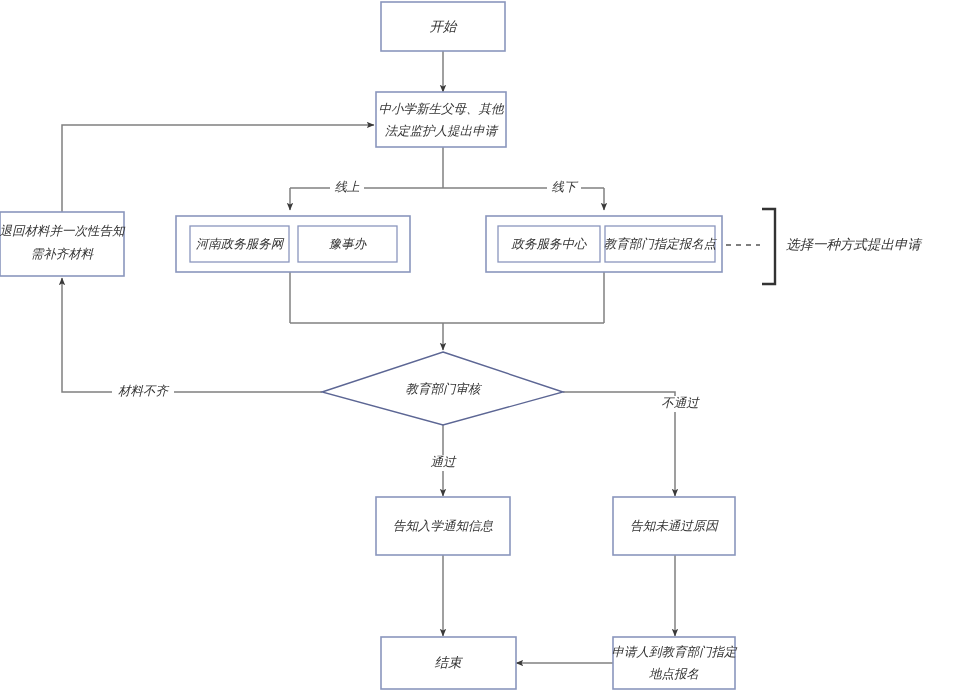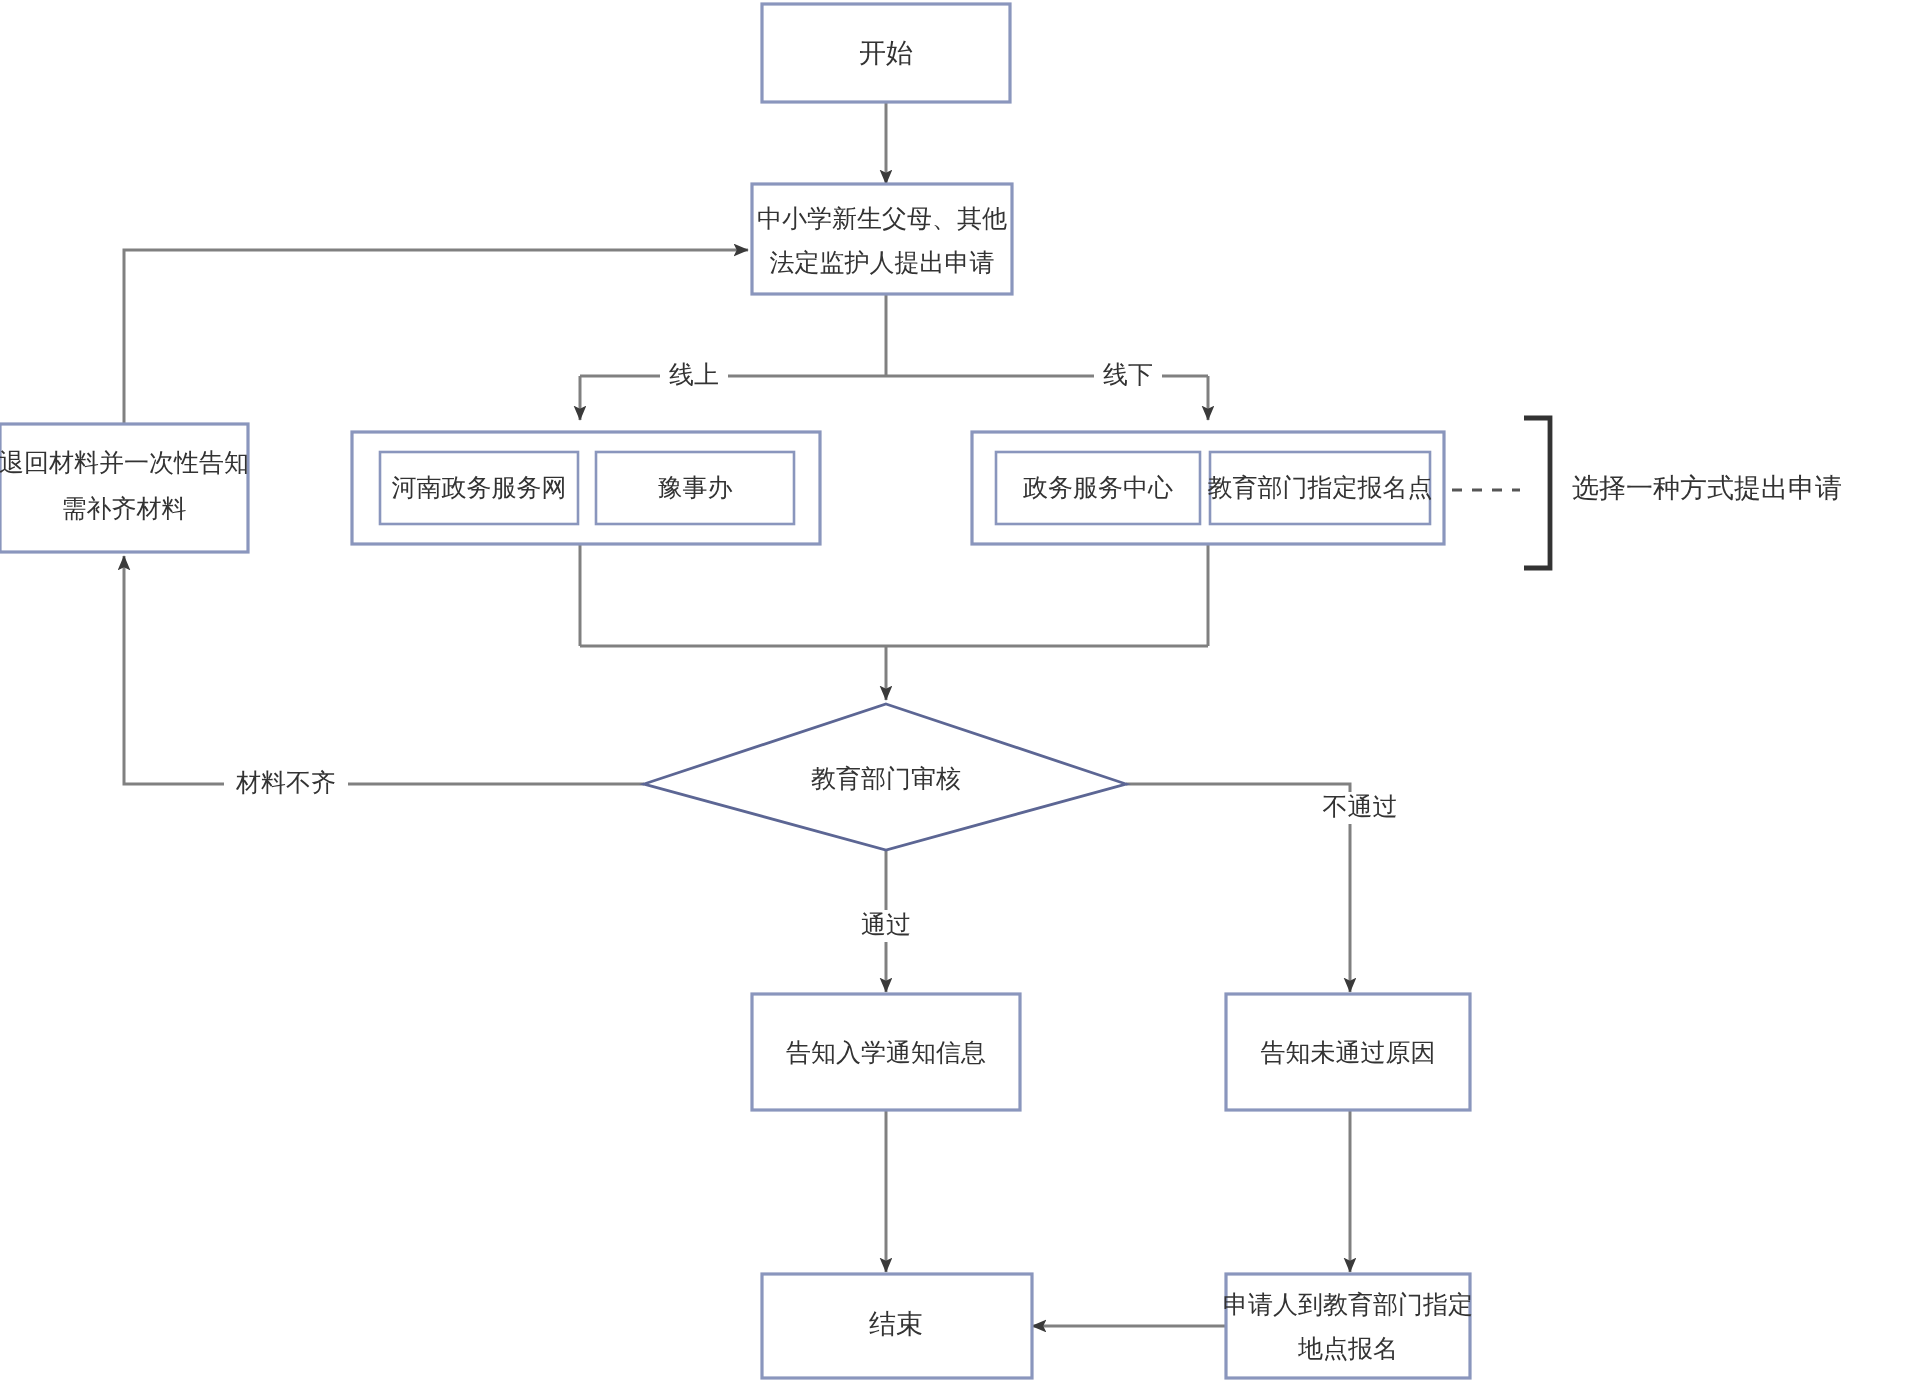--- a/index.html
+++ b/index.html
@@ -10,20 +10,21 @@
   body {
     width: 960px;
     height: 690px;
     font-family: "Liberation Sans", "DejaVu Sans", sans-serif;
     overflow: hidden;
   }
   #flowchart-root {
     position: relative;
     width: 960px;
     height: 690px;
+    font-style: italic;
   }
   svg#flow-svg {
     position: absolute;
     top: 0;
     left: 0;
     width: 960px;
     height: 690px;
     display: block;
   }
   .node-rect {

